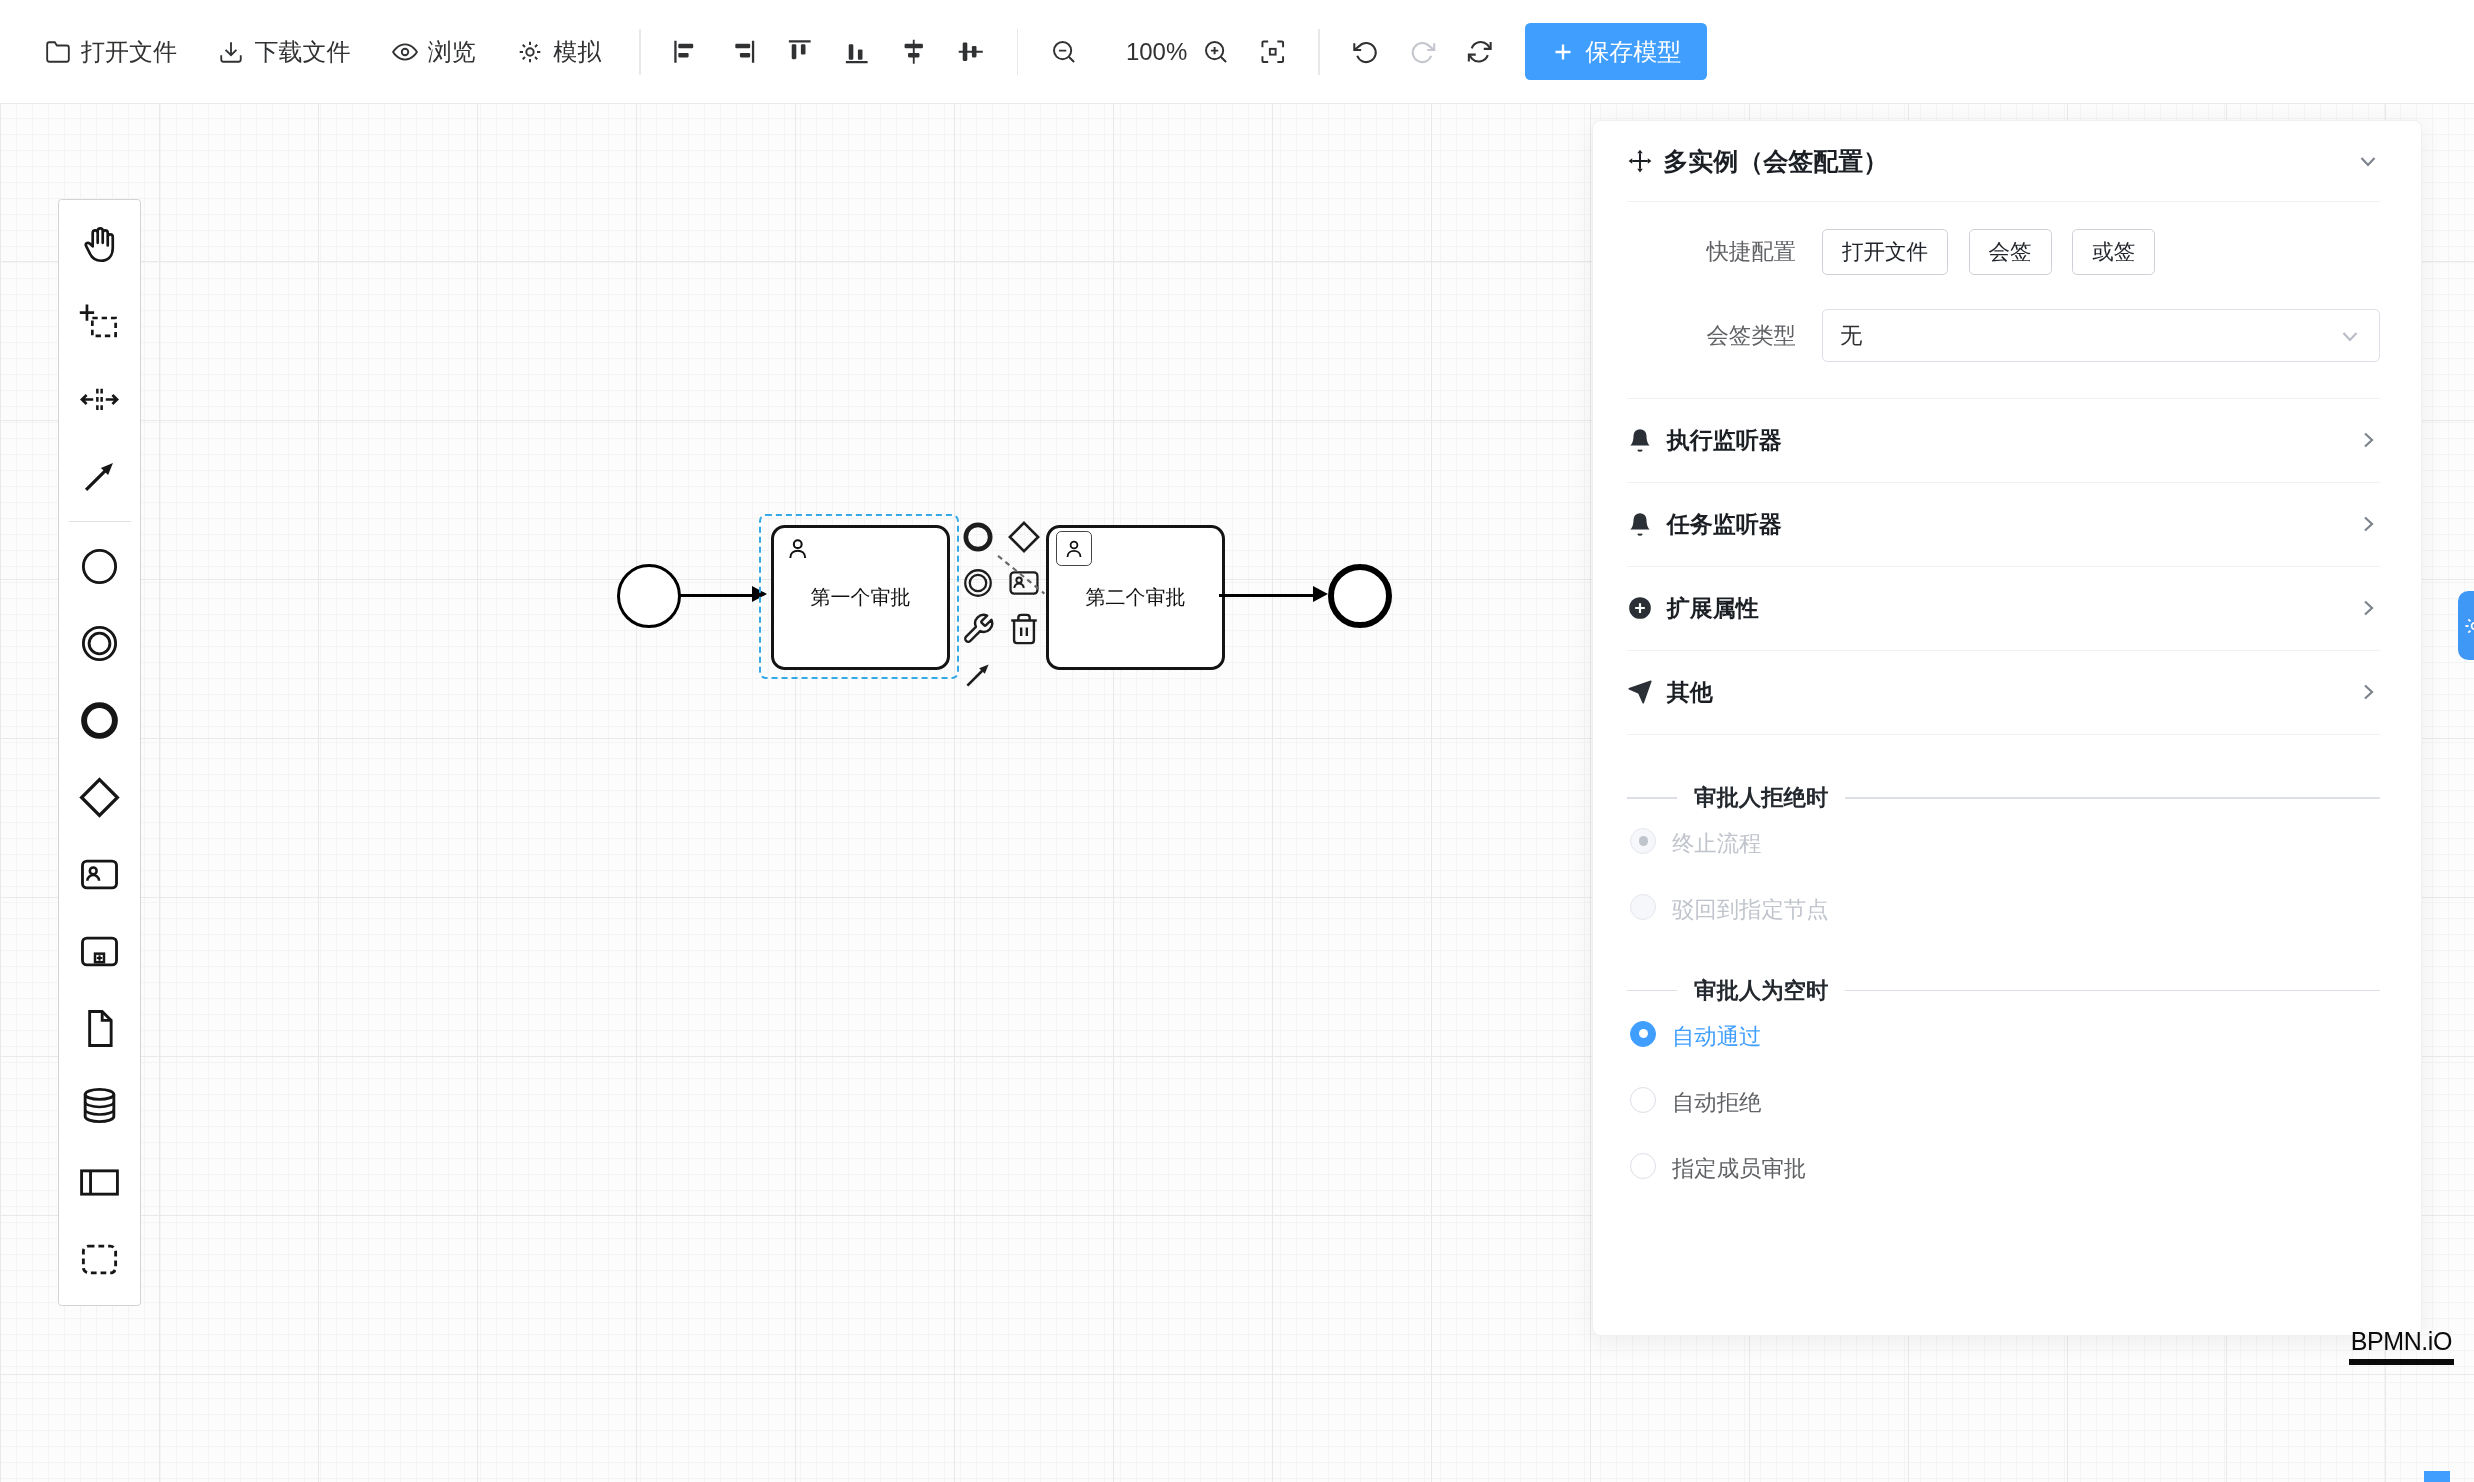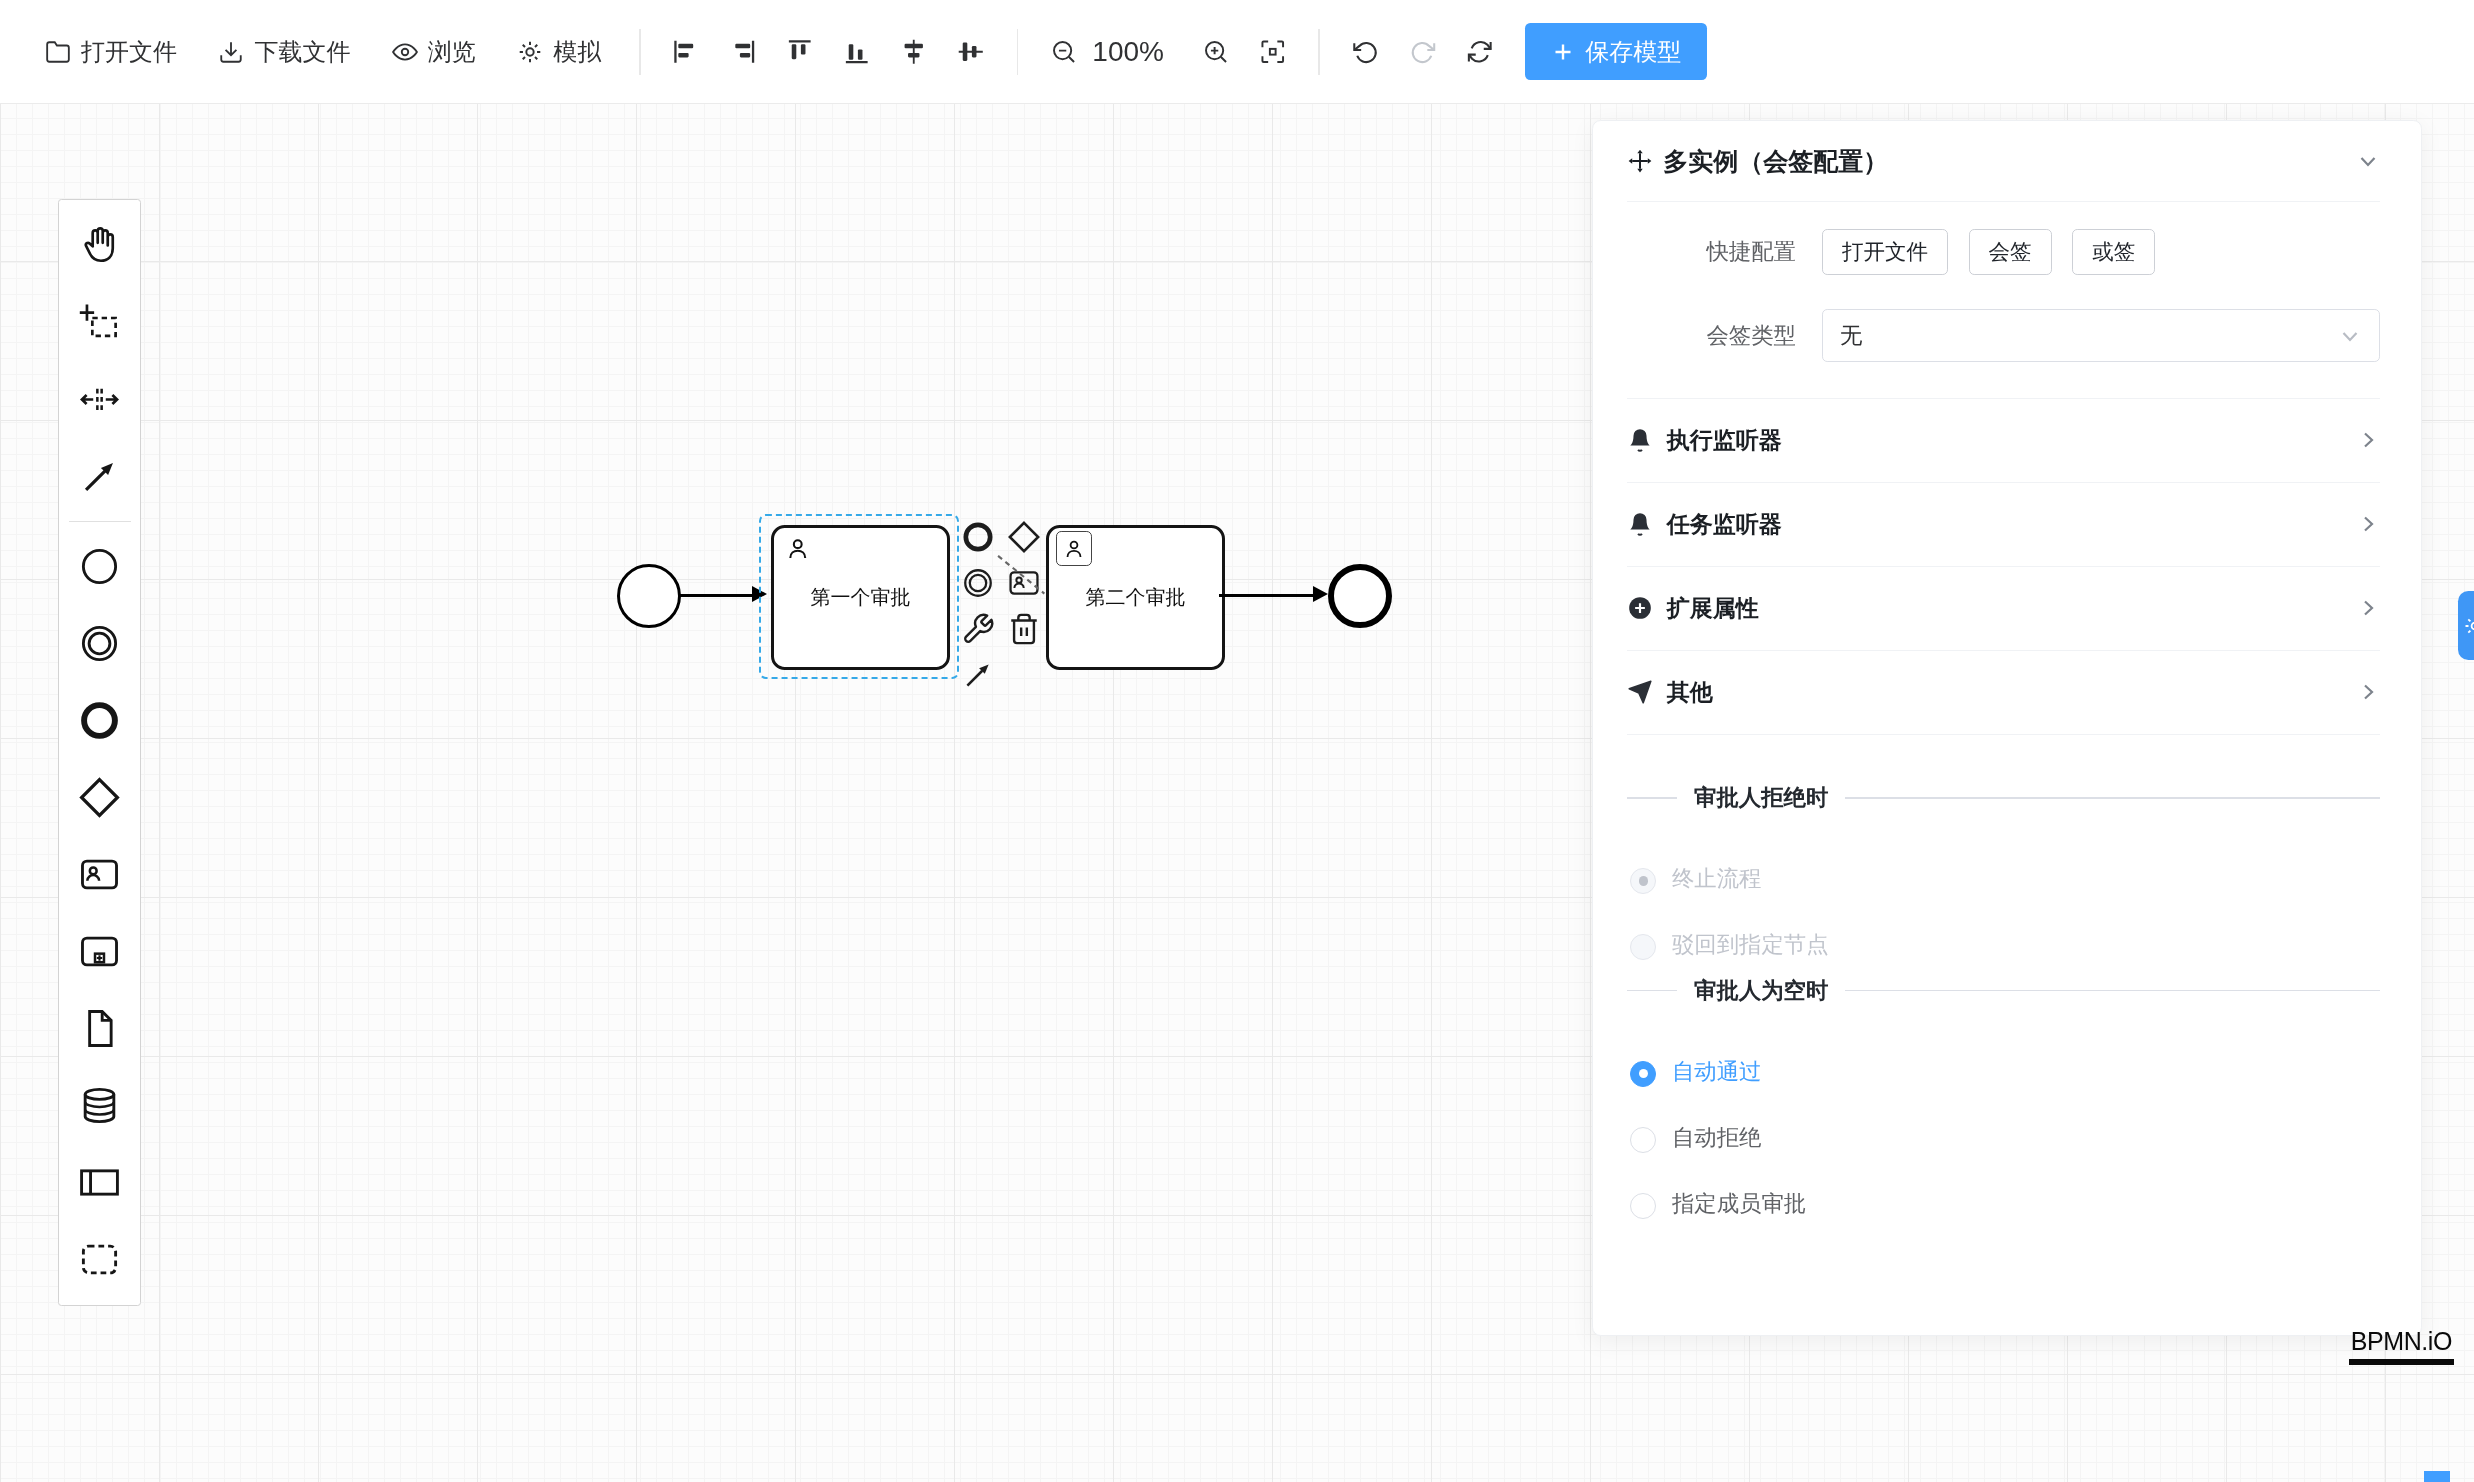--- a/index.html
+++ b/index.html
@@ -19,21 +19,21 @@
     display:flex;align-items:center;gap:10.3px;height:64px;padding:0 20.6px;
     background:transparent;border:none;border-radius:6.9px;font-size:24px;
     color:#303133;cursor:pointer;font-family:inherit;white-space:nowrap;
   }
   .icon-btn{
     width:57px;height:57px;display:grid;place-items:center;background:transparent;
     border:none;border-radius:6.9px;cursor:pointer;
   }
   .icon-btn .ic{width:27.5px;height:27.5px;}
   .vdiv{width:1.7px;height:46px;background:#e8e8e8;margin:0 17px;flex:0 0 auto;}
-  .zoom-label{font-size:28px;color:#303133;min-width:95px;text-align:left;}
+  .zoom-label{font-size:24px;color:#303133;min-width:95px;text-align:right;}
   .dim .ic{color:#c3c7cd;}
   .save-btn{
     margin-left:17px;height:57px;padding:0 26px;background:#409eff;color:#fff;
     border:none;border-radius:5.2px;font-size:24px;display:flex;align-items:center;
     gap:10.3px;cursor:pointer;font-family:inherit;white-space:nowrap;
   }
   .save-btn .ic{color:#fff;width:24px;height:24px;}
   
   .canvas{
     position:absolute;top:102px;left:0;right:0;bottom:0;overflow:hidden;
@@ -107,21 +107,21 @@
   .select .chev{margin-left:auto;color:#b8bcc4;}
   .section-row{display:flex;align-items:center;gap:13.8px;height:83px;border-bottom:0.9px solid #f0f2f5;cursor:pointer;}
   .section-row .sic{width:26px;height:26px;color:#2b2f36;flex:0 0 auto;}
   .section-label{font-size:23px;font-weight:600;color:#1b1f24;}
   .section-row .chev{margin-left:auto;}
   .custom-block{padding-top:33px;}
   .divider-row{display:flex;align-items:center;gap:17px;height:50px;margin:5.2px 0;}
   .dl-short{width:50px;height:1.7px;background:#dcdfe6;flex:0 0 auto;}
   .dl-long{flex:1;height:1.7px;background:#dcdfe6;}
   .divider-text{font-size:22.4px;font-weight:700;color:#24292f;white-space:nowrap;}
-  .radio-row{display:flex;align-items:flex-end;gap:15.5px;height:66px;padding-left:3.4px;cursor:pointer;}
+  .radio-row{display:flex;align-items:flex-start;gap:15.5px;height:66px;padding-left:3.4px;cursor:pointer;}
   .rdot{width:26px;height:26px;border-radius:50%;border:1.7px solid #dcdfe6;background:#fff;box-sizing:border-box;position:relative;flex:0 0 auto;}
   .rlabel{font-size:22.4px;color:#606266;}
   .sel .rdot{border-color:#409eff;background:#409eff;}
   .sel .rdot::after{content:"";position:absolute;inset:0;margin:auto;width:9.5px;height:9.5px;border-radius:50%;background:#fff;}
   .sel .rlabel{color:#409eff;}
   .sel-dis .rdot{background:#f5f7fa;border-color:#e4e7ed;}
   .sel-dis .rdot::after{content:"";position:absolute;inset:0;margin:auto;width:9.5px;height:9.5px;border-radius:50%;background:#c0c4cc;}
   .dis .rdot{background:#f5f7fa;border-color:#e4e7ed;}
   .sel-dis .rlabel,.dis .rlabel{color:#c0c4cc;}
   

